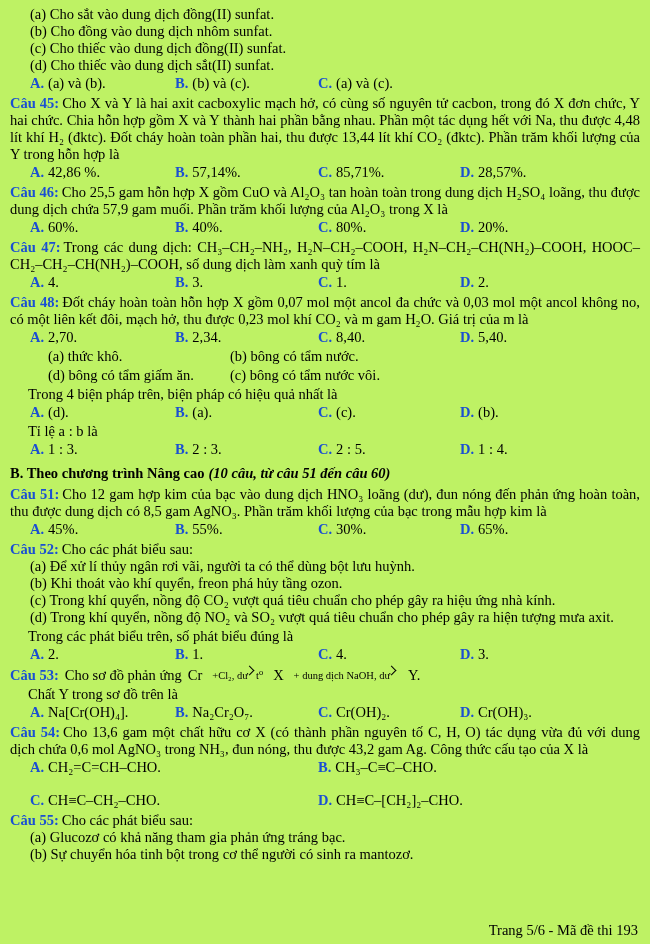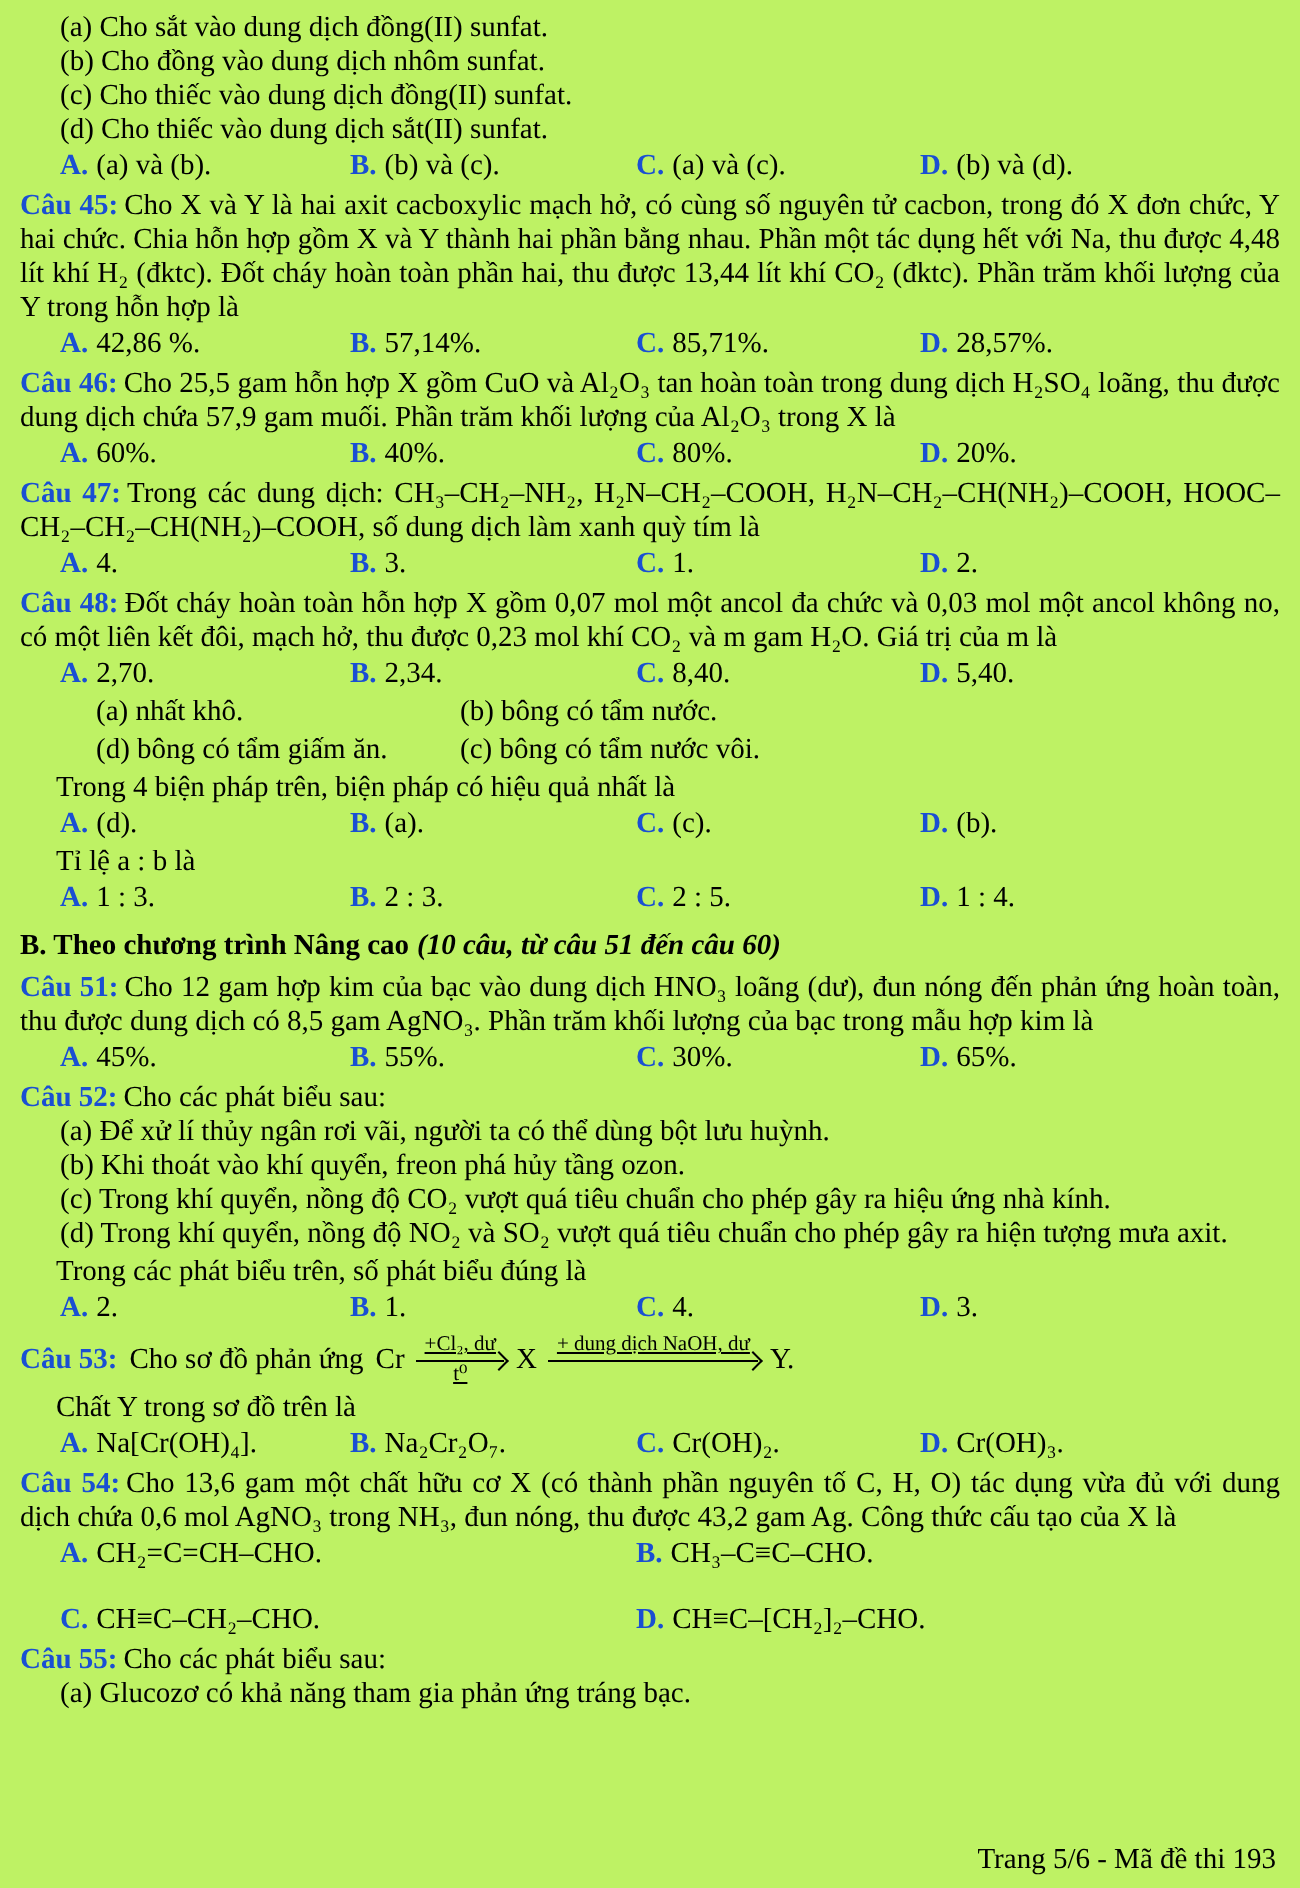--- a/index.html
+++ b/index.html
@@ -23,21 +23,21 @@
     display: grid; grid-template-columns: 145px 143px 142px 1fr;
     padding-left: 20px; margin: 1px 0 2px 0;
   }
   .ans-row.two-col { grid-template-columns: 288px 1fr; row-gap: 16px; }
   .al { color: var(--accent); font-weight: bold; margin-right: 4px; }
   .opt2 { display: grid; grid-template-columns: 182px 1fr; padding-left: 38px; margin-top: 2px; }
   .section-title { font-weight: bold; margin: 7px 0 4px 0; }
   .section-title .sub { font-style: italic; margin-left: 4px; }
   .rxnline { display: flex; align-items: center; margin-top: 4px; }
   .rxnline > * { margin-right: 6px; white-space: nowrap; }
-  .arrow { display: inline-flex; flex-direction: column; align-items: center; text-decoration: underline; }
+  .arrow { display: inline-flex; align-items: center; }
   .arrow .over, .arrow .under { font-size: 10.5px; line-height: 12px; min-height: 12px; padding: 0 4px; }
   .arrow .shaft { align-self: stretch; height: 1px; background: #000; position: relative; margin: 1px 0; }
   .arrow .shaft::after, .plain-arrow::after {
     content: ""; position: absolute; right: -1px; top: -3.5px;
     width: 6px; height: 6px;
     border-top: 1px solid #000; border-right: 1px solid #000;
     transform: rotate(45deg);
   }
   .plain-arrow {
     display: inline-block; width: 38px; height: 1px; background: #000;
@@ -53,21 +53,20 @@
   <div class="opt-list">
     <div>(a) Cho sắt vào dung dịch đồng(II) sunfat.</div>
     <div>(b) Cho đồng vào dung dịch nhôm sunfat.</div>
     <div>(c) Cho thiếc vào dung dịch đồng(II) sunfat.</div>
     <div>(d) Cho thiếc vào dung dịch sắt(II) sunfat.</div>
   </div>
   <div class="ans-row">
     <span><b class="al">A.</b><span>(a) và (b).</span></span>
     <span><b class="al">B.</b><span>(b) và (c).</span></span>
     <span><b class="al">C.</b><span>(a) và (c).</span></span>
-    <span><b class="al">D.</b><span>(b) và (d).</span></span>
   </div>
 
   <div>
     <p class="q"><b class="qlabel">Câu 45:</b><span>Cho X và Y là hai axit cacboxylic mạch hở, có cùng số nguyên tử cacbon, trong đó X đơn chức, Y hai chức. Chia hỗn hợp gồm X và Y thành hai phần bằng nhau. Phần một tác dụng hết với Na, thu được 4,48 lít khí H₂ (đktc). Đốt cháy hoàn toàn phần hai, thu được 13,44 lít khí CO₂ (đktc). Phần trăm khối lượng của Y trong hỗn hợp là</span></p>
     <div class="ans-row">
       <span><b class="al">A.</b><span>42,86 %.</span></span>
       <span><b class="al">B.</b><span>57,14%.</span></span>
       <span><b class="al">C.</b><span>85,71%.</span></span>
       <span><b class="al">D.</b><span>28,57%.</span></span>
     </div>
@@ -98,21 +97,21 @@
     <div class="ans-row">
       <span><b class="al">A.</b><span>2,70.</span></span>
       <span><b class="al">B.</b><span>2,34.</span></span>
       <span><b class="al">C.</b><span>8,40.</span></span>
       <span><b class="al">D.</b><span>5,40.</span></span>
     </div>
   </div>
 
   <div>
     <div class="opt2">
-      <span>(a) nhất khô.</span>
+      <span>(a) thức khô.</span>
       <span>(b) bông có tẩm nước.</span>
     </div>
     <div class="opt2">
       <span>(d) bông có tẩm giấm ăn.</span>
       <span>(c) bông có tẩm nước vôi.</span>
     </div>
     <div class="indent">Trong 4 biện pháp trên, biện pháp có hiệu quả nhất là</div>
     <div class="ans-row">
       <span><b class="al">A.</b><span>(d).</span></span>
       <span><b class="al">B.</b><span>(a).</span></span>
@@ -196,17 +195,18 @@
       <span><b class="al">B.</b><span>CH₃–C≡C–CHO.</span></span>
       <span><b class="al">C.</b><span>CH≡C–CH₂–CHO.</span></span>
       <span><b class="al">D.</b><span>CH≡C–[CH₂]₂–CHO.</span></span>
     </div>
   </div>
 
   <div>
     <p class="plain"><b class="qlabel">Câu 55:</b><span>Cho các phát biểu sau:</span></p>
     <div class="opt-list">
       <div>(a) Glucozơ có khả năng tham gia phản ứng tráng bạc.</div>
+      <div>(b) Sự chuyển hóa tinh bột trong cơ thể người có sinh ra mantozơ.</div>
     </div>
   </div>
 
   <div class="footer">Trang 5/6 - Mã đề thi 193</div>
 </div>
 
 </body></html>

